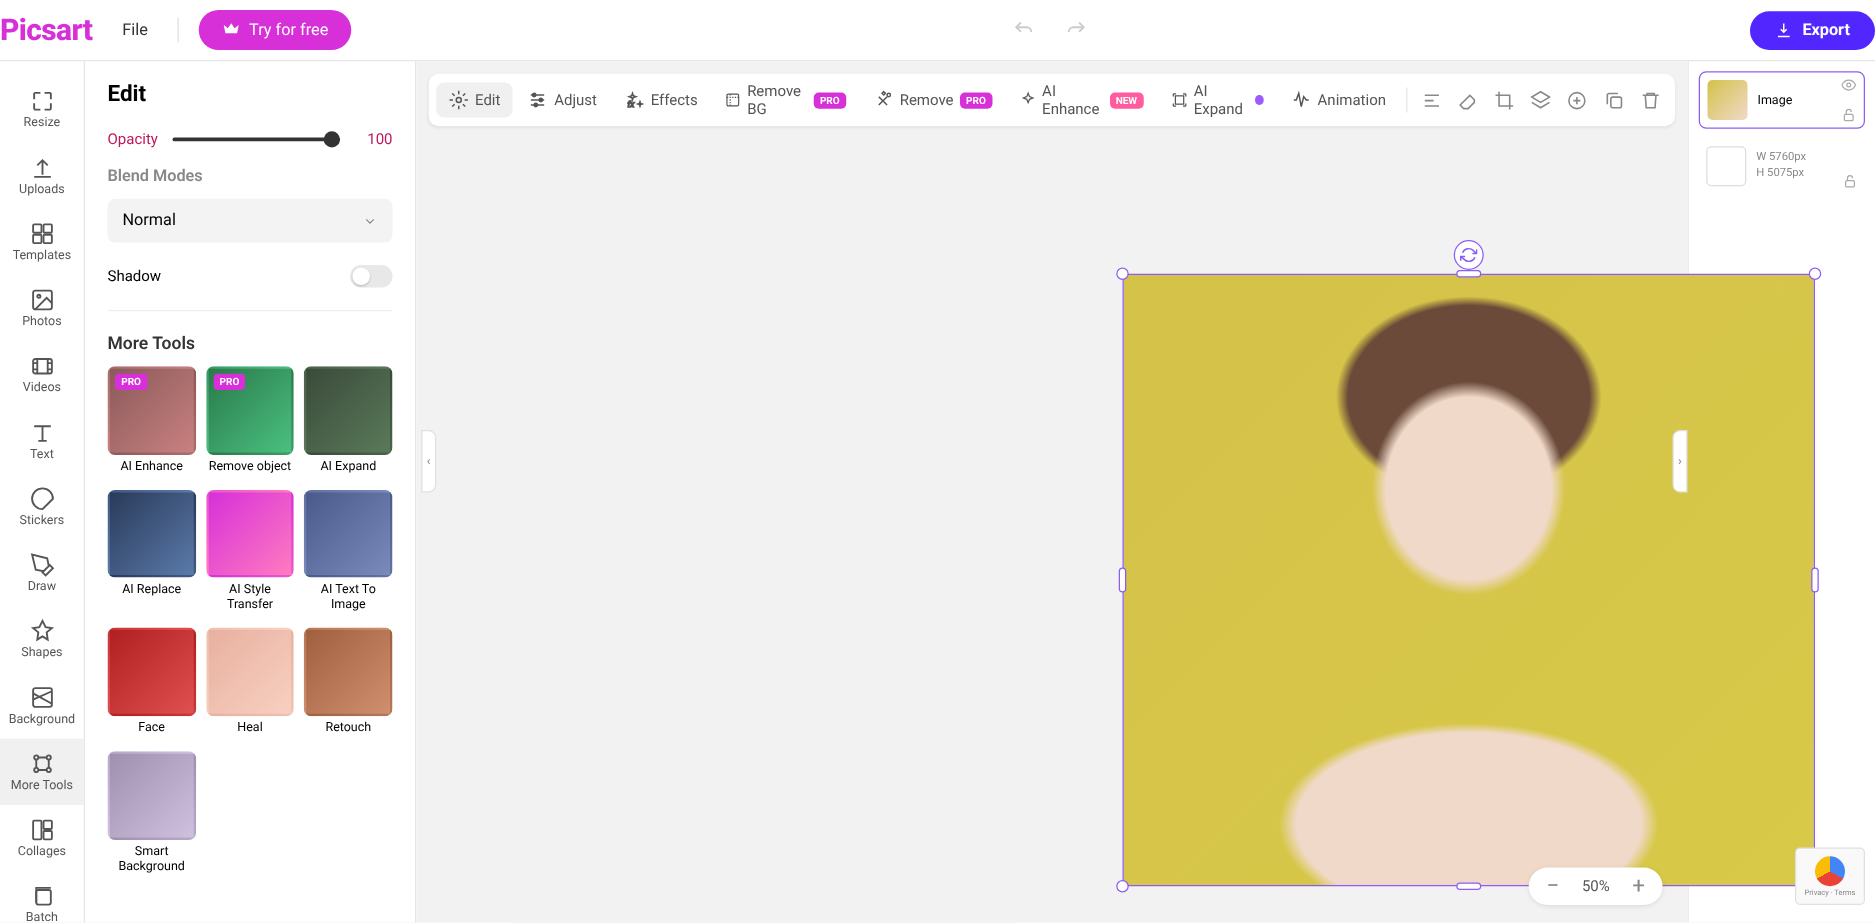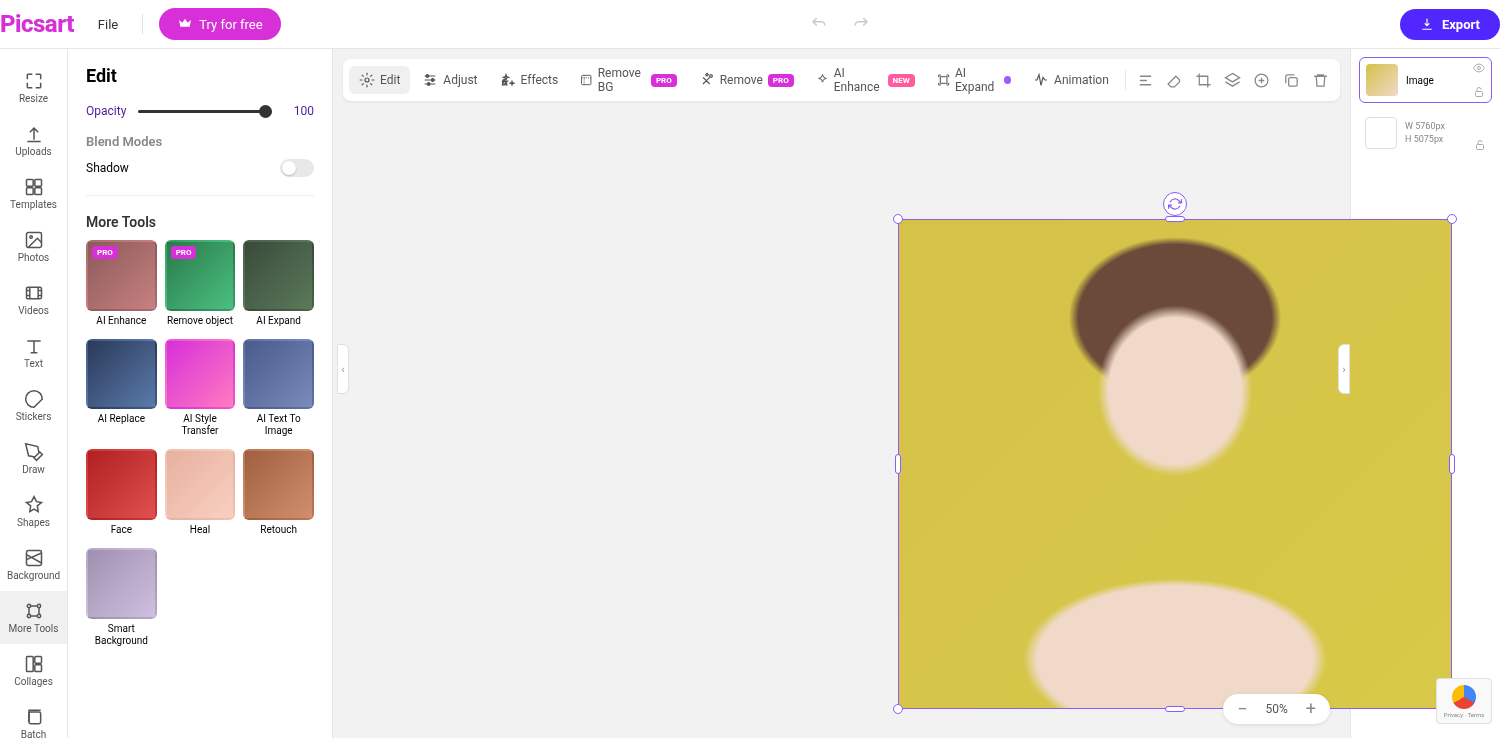--- a/index.html
+++ b/index.html
@@ -14,21 +14,21 @@
 .undo-redo{color:#ccc;cursor:pointer;}
 .export-btn{background:#5227ff;color:#fff;border:none;border-radius:20px;padding:8px 20px;font-size:13px;font-weight:700;display:flex;align-items:center;gap:8px;cursor:pointer;}
 .body{display:flex;height:689px;}
 .left-rail{width:68px;border-right:1px solid #e6e6e6;display:flex;flex-direction:column;align-items:center;padding-top:12px;}
 .rail-item{display:flex;flex-direction:column;align-items:center;gap:2px;padding:10px 0;cursor:pointer;width:100%;color:#555;}
 .rail-item.active{background:#f0f0f0;}
 .rail-label{font-size:10px;}
 .rail-icon{width:20px;height:20px;}
 .side-panel{width:265px;border-right:1px solid #e6e6e6;padding:16px 18px;overflow-y:auto;position:relative;}
 .panel-title{font-size:18px;font-weight:700;margin-bottom:18px;}
-.control-row{display:flex;align-items:center;justify-content:space-between;margin-bottom:16px;font-size:12px;color:#4c1d95;}
+.control-row{display:flex;align-items:center;justify-content:space-between;margin-bottom:16px;font-size:12px;color:#be185d;}
 .slider{flex:1;margin:0 12px;height:3px;background:#333;border-radius:2px;position:relative;}
 .slider-thumb{position:absolute;right:0;top:-5px;width:13px;height:13px;background:#333;border-radius:50%;}
 .opacity-val{font-size:12px;width:30px;text-align:right;}
 .section-label{font-size:13px;font-weight:600;color:#888;margin-bottom:10px;}
 .blend-select{width:100%;background:#f3f3f3;border:none;border-radius:6px;padding:10px 12px;font-size:13px;display:flex;justify-content:space-between;align-items:center;cursor:pointer;margin-bottom:18px;}
 .shadow-row{display:flex;justify-content:space-between;align-items:center;font-size:12px;padding-bottom:18px;border-bottom:1px solid #eee;margin-bottom:18px;}
 .toggle{width:34px;height:18px;background:#e8e8e8;border-radius:10px;position:relative;cursor:pointer;}
 .toggle::after{content:"";position:absolute;width:14px;height:14px;background:#fff;border-radius:50%;top:2px;left:2px;box-shadow:0 1px 2px rgba(0,0,0,0.2);}
 .tools-grid{display:grid;grid-template-columns:repeat(3,1fr);gap:12px 8px;}
 .tool-item{display:flex;flex-direction:column;align-items:center;gap:4px;cursor:pointer;}
@@ -200,20 +200,26 @@
   <div class="side-panel">
     <div class="panel-title">Edit</div>
     <div class="control-row">
       <span>Opacity</span>
       <div class="slider">
           <div class="slider-thumb"></div>
         </div>
       <span class="opacity-val">100</span>
     </div>
     <div class="section-label">Blend Modes</div>
+    <div class="blend-select">
+      <span>Normal</span>
+      <svg width="12" height="12" viewBox="0 0 24 24" fill="none" stroke="#888" stroke-width="2">
+          <path d="M6 9l6 6 6-6"></path>
+        </svg>
+    </div>
     <div class="shadow-row">
       <span>Shadow</span>
       <div class="toggle"></div>
     </div>
     <div class="section-label" style="color:#333;font-size:14px">More Tools</div>
     <div class="tools-grid" id="tools">
         <div class="tool-item">
           <div class="tool-thumb pro" data-badge="PRO" style="background:linear-gradient(135deg,#8b5a5a,#c98080)"></div>
           <span class="tool-label">AI Enhance</span>
         </div>

